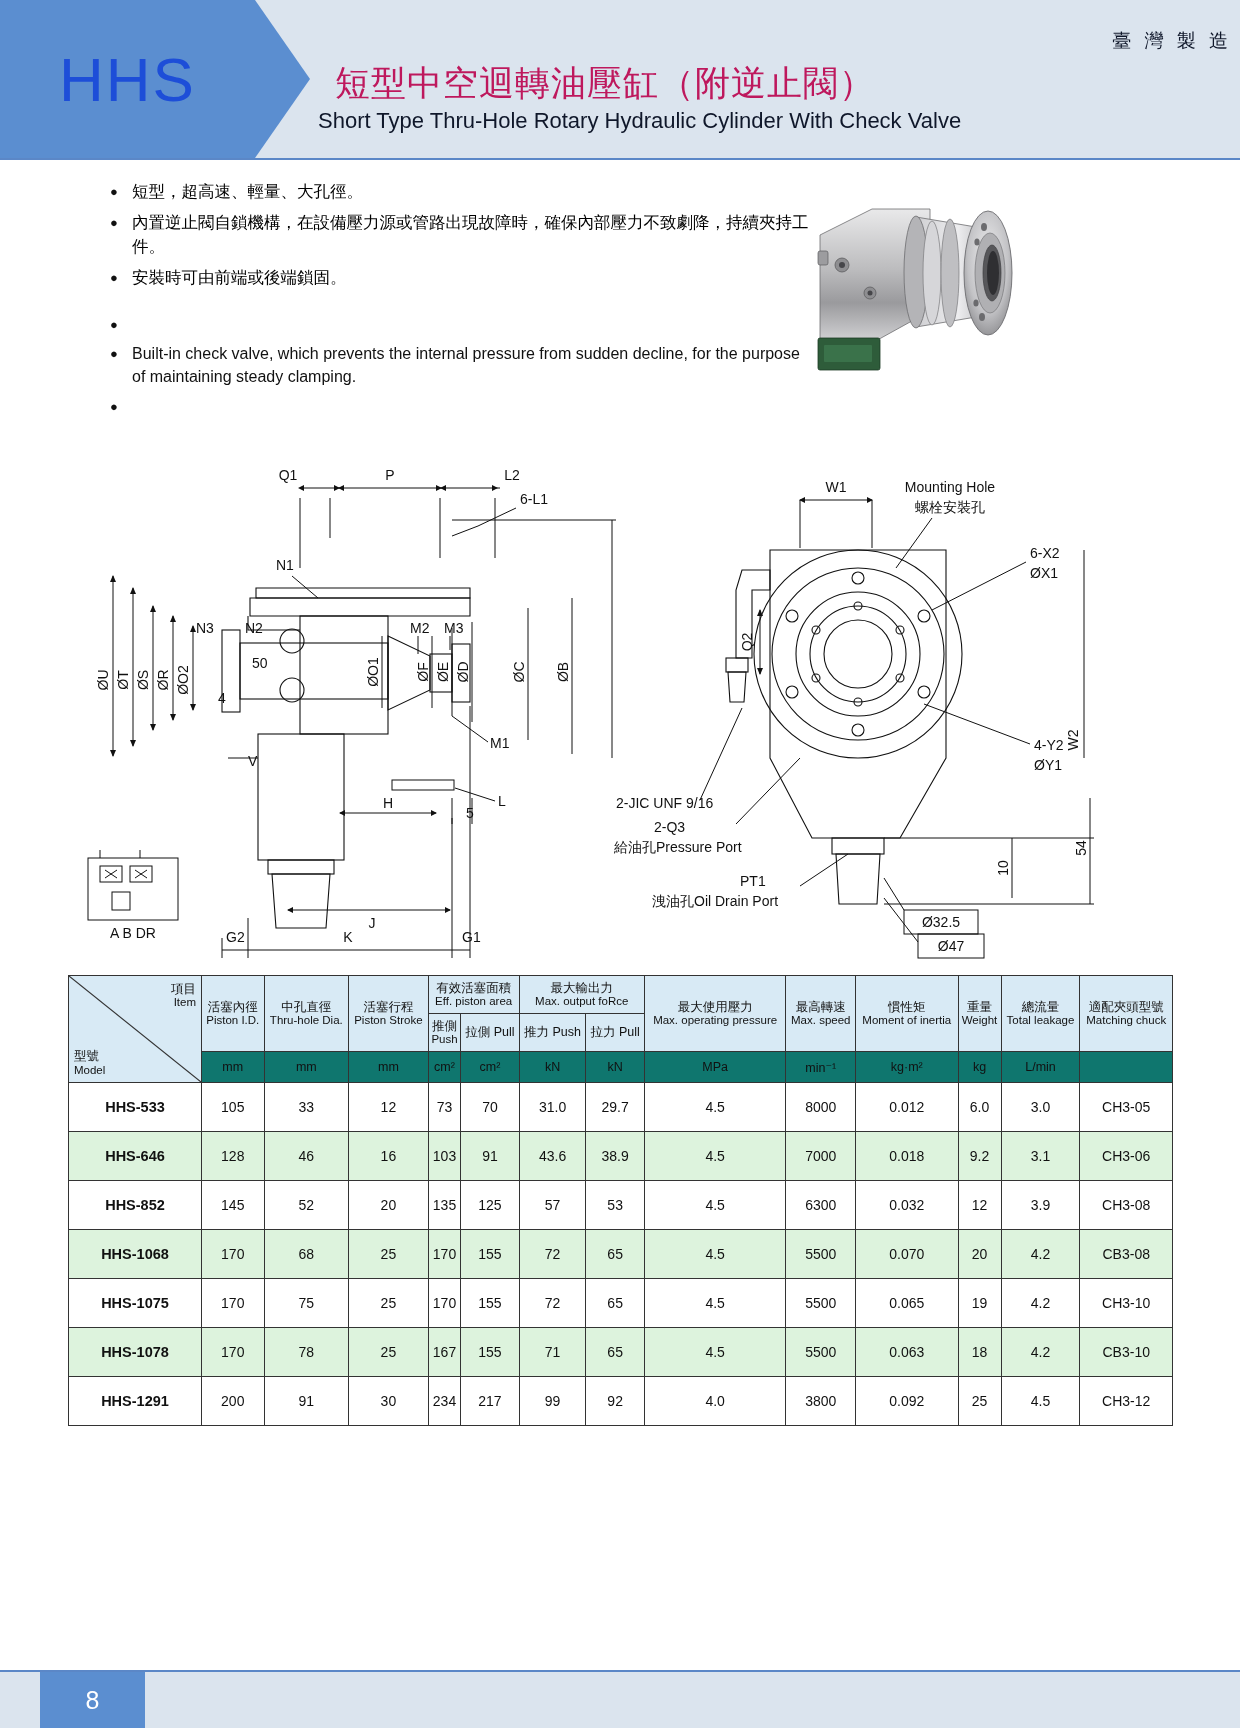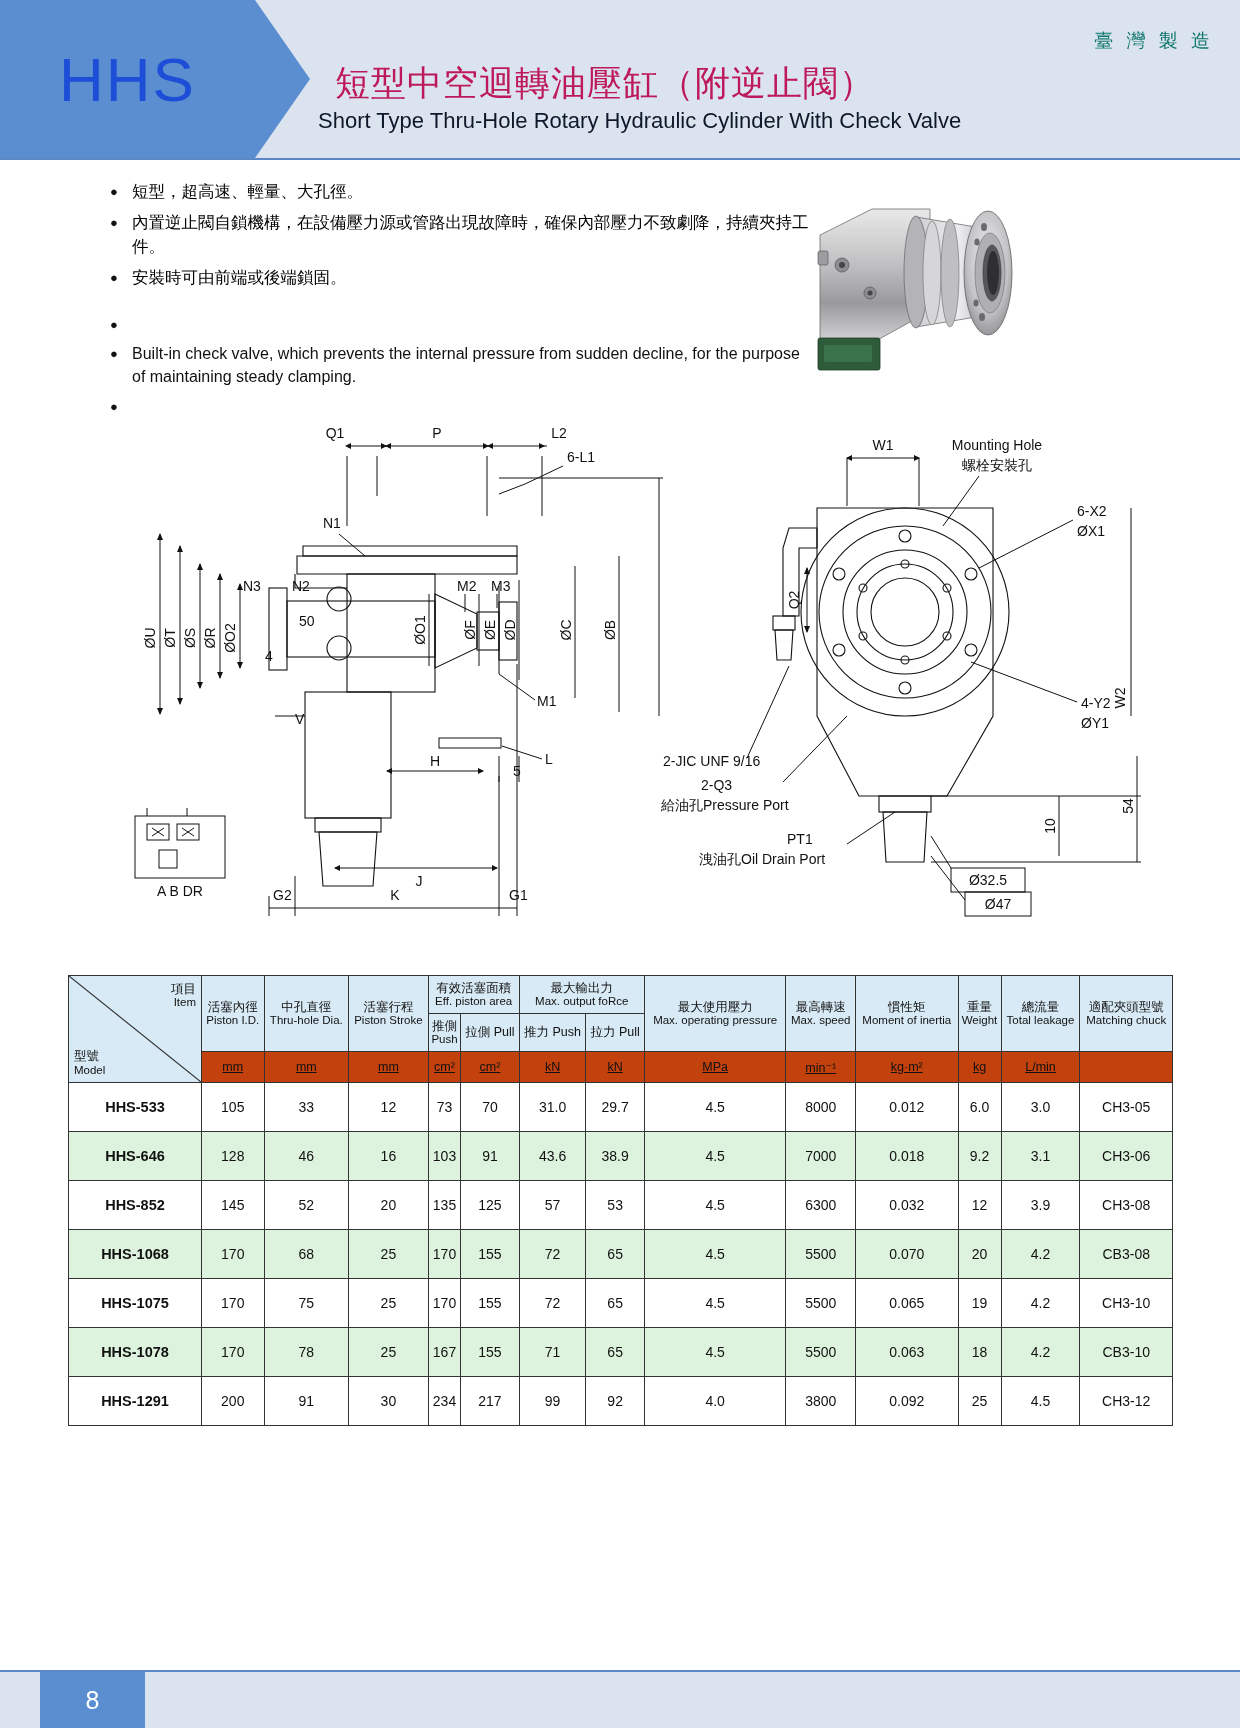--- a/index.html
+++ b/index.html
@@ -30,22 +30,22 @@
     border-bottom:79px solid transparent;
     border-left:55px solid #5b8ed0;
   }
   .header .hhs{
     position:absolute;left:0;top:0;width:255px;height:158px;
     display:flex;align-items:center;justify-content:center;
     color:#1d4ed8;font-size:62px;letter-spacing:2px;
     font-family:"Liberation Sans",sans-serif;
   }
   .header .made-in{
-    position:absolute;right:26px;top:28px;
-    font-size:19px;letter-spacing:4px;color:#0f766e;
+    position:absolute;right:8px;top:28px;
+    font-size:19px;letter-spacing:4px;color:#0f172a;
   }
   .header .title-cn{
     position:absolute;left:335px;top:60px;
     font-size:35px;letter-spacing:1px;color:#be185d;
   }
   .header .title-en{
     position:absolute;left:318px;top:108px;
     font-size:22px;color:#0f172a;
   }
   
@@ -59,38 +59,38 @@
   .feat-cn{font-size:16.5px;color:#000000;}
   .feat-en{font-size:16px;color:#111;}
   .gap{height:16px;}
   
   .photo{
     position:absolute;left:812px;top:193px;width:215px;height:195px;
   }
   .photo svg{display:block;}
   
   .drawing{
-    position:absolute;left:0;top:416px;width:1037px;height:520px;padding-left:47px;
+    position:absolute;left:0;top:458px;width:1037px;height:520px;
   }
   .drawing svg{display:block;}
   
   .table-wrap{
     position:absolute;left:68px;top:975px;width:1105px;
   }
   table{border-collapse:collapse;width:1105px;font-size:13px;}
   th,td{
     border:1px solid #333;
     text-align:center;
     vertical-align:middle;
     padding:2px 1px;
   }
   thead th{background:#d8eaf5;font-weight:normal;line-height:1.15;}
   thead th .cn{display:block;font-size:12.5px;}
   thead th .en{display:block;font-size:11.5px;}
-  .unit-row td{background:#c2410c;font-size:12.5px;height:26px;text-decoration:underline;}
+  .unit-row td{background:#0f766e;font-size:12.5px;height:26px;}
   tbody td{height:44px;font-size:14px;background:#fff;}
   tbody tr.alt td{background:#ddf3dd;}
   td.model{font-weight:bold;font-size:14.5px;}
   .corner{position:relative;height:92px;width:118px;padding:7px;background:#d8eaf5;}
   .corner .diag{
     position:absolute;left:0;top:0;width:100%;height:100%;
   }
   .corner .item{
     position:absolute;right:5px;top:6px;text-align:right;line-height:1.15;
   }

